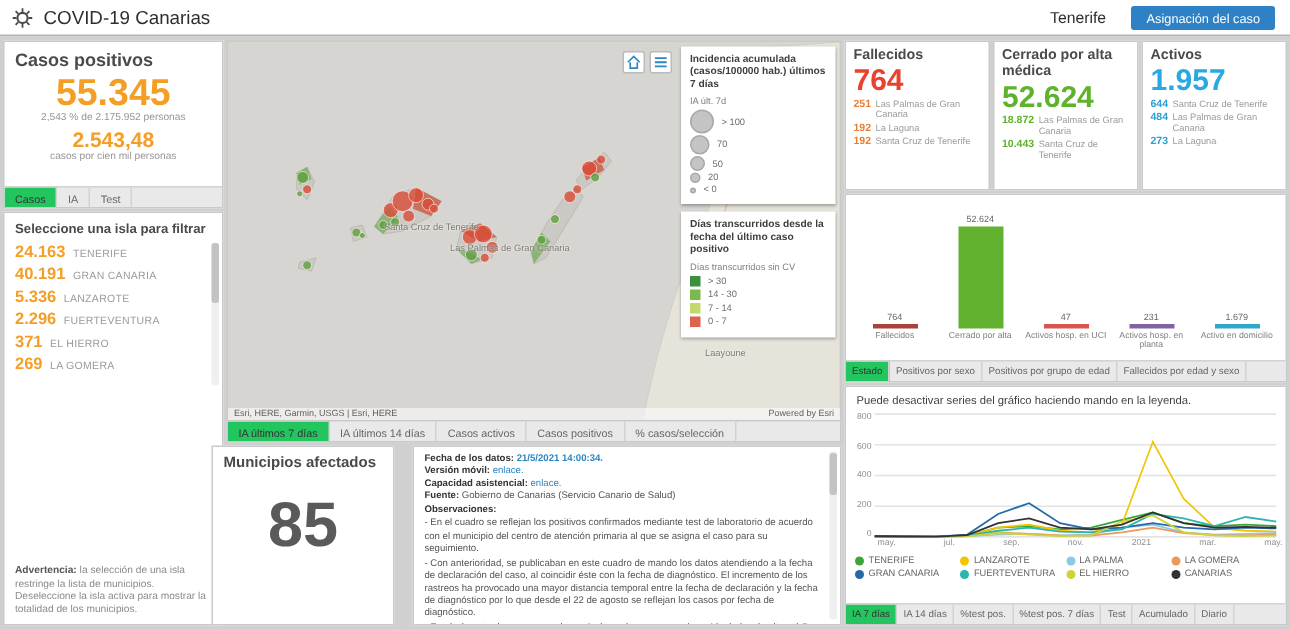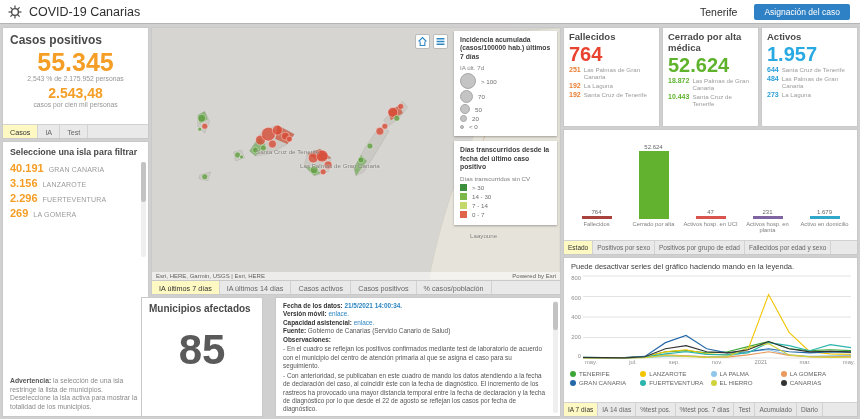--- a/index.html
+++ b/index.html
@@ -2,21 +2,21 @@
 <html><head>
 <meta charset="utf-8">
 <style>
 *{margin:0;padding:0;box-sizing:border-box;}
 html,body{width:860px;height:419px;overflow:hidden;}
 body{font-family:"Liberation Sans",sans-serif;background:#d0d0d0;color:#4c4c4c;position:relative;font-size:10px;}
 .panel{position:absolute;background:#fff;border:1px solid #c9c9c9;}
 .tabstrip{height:14px;background:#e9e9e9;border-top:1px solid #d2d2d2;display:flex;font-size:7.2px;color:#666;overflow:hidden;}
 .tabstrip-abs{position:absolute;left:0;right:0;bottom:0;}
 .tab{padding:2.5px 7px;border-right:1px solid #d2d2d2;white-space:nowrap;cursor:pointer;}
-.tab.active{background:#fef9c3;color:#333;}
+.tab.active{background:#22c55e;color:#333;}
 .small-tabs{font-size:6.5px;}
 .small-tabs .tab{padding:3px 4px;}
 
 #header{position:absolute;top:0;left:0;width:860px;height:24px;background:#fff;border-bottom:1px solid #b5b5b5;display:flex;align-items:center;padding:0 10px 0 8px;gap:7px;z-index:5;}
 #header .title{font-size:12.5px;color:#2e2e2e;}
 #header .spacer{flex:1;}
 #muni-label{font-size:10.5px;color:#2e2e2e;margin-right:10px;}
 #assign-btn{background:#2e81c4;color:#fff;font-size:8.5px;padding:3px 10px;border-radius:2px;border:none;cursor:pointer;font-family:inherit;}
 
 #p-casos{left:2px;top:27px;width:147px;height:112px;}
@@ -122,30 +122,38 @@
   <div class="tabstrip tabstrip-abs">
     <div class="tab active">Casos</div>
     <div class="tab">IA</div>
     <div class="tab">Test</div>
   </div>
 </div>
 
 <div class="panel" id="p-islas">
   <div id="islas-title">Seleccione una isla para filtrar</div>
   <div class="isla-row">
+      <span class="isla-val">24.163</span>
+      <span class="isla-lab">TENERIFE</span>
+    </div>
+  <div class="isla-row">
       <span class="isla-val">40.191</span>
       <span class="isla-lab">GRAN CANARIA</span>
     </div>
   <div class="isla-row">
-      <span class="isla-val">3.156</span>
+      <span class="isla-val">5.336</span>
       <span class="isla-lab">LANZAROTE</span>
     </div>
   <div class="isla-row">
       <span class="isla-val">2.296</span>
       <span class="isla-lab">FUERTEVENTURA</span>
+    </div>
+  <div class="isla-row">
+      <span class="isla-val">371</span>
+      <span class="isla-lab">EL HIERRO</span>
     </div>
   <div class="isla-row">
       <span class="isla-val">269</span>
       <span class="isla-lab">LA GOMERA</span>
     </div>
   <div class="vscroll" style="right:2px;top:20px;height:95px;">
       <div class="vthumb" style="top:0;height:40px;"></div>
     </div>
   <div class="warn"><b>Advertencia:</b> <span>la selección de una isla restringe la lista de municipios. Deseleccione la isla activa para mostrar la totalidad de los municipios.</span></div>
 </div>
@@ -269,21 +277,21 @@
     <span>Esri, HERE, Garmin, USGS | Esri, HERE</span>
     <span>Powered by Esri</span>
   </div>
 </div>
 
 <div class="tabstrip" id="map-tabs">
   <div class="tab active">IA últimos 7 días</div>
   <div class="tab">IA últimos 14 días</div>
   <div class="tab">Casos activos</div>
   <div class="tab">Casos positivos</div>
-  <div class="tab">% casos/población</div>
+  <div class="tab">% casos/selección</div>
 </div>
 
 <div class="panel" id="p-muni">
   <div class="p-title" style="font-size:10px;">Municipios afectados</div>
   <div id="muni-value">85</div>
 </div>
 
 <div class="panel" id="p-notas">
   <div><b>Fecha de los datos:</b> <span class="blue" style="font-weight:bold;">21/5/2021 14:00:34.</span></div>
   <div><b>Versión móvil:</b> <span class="blue">enlace.</span></div>

